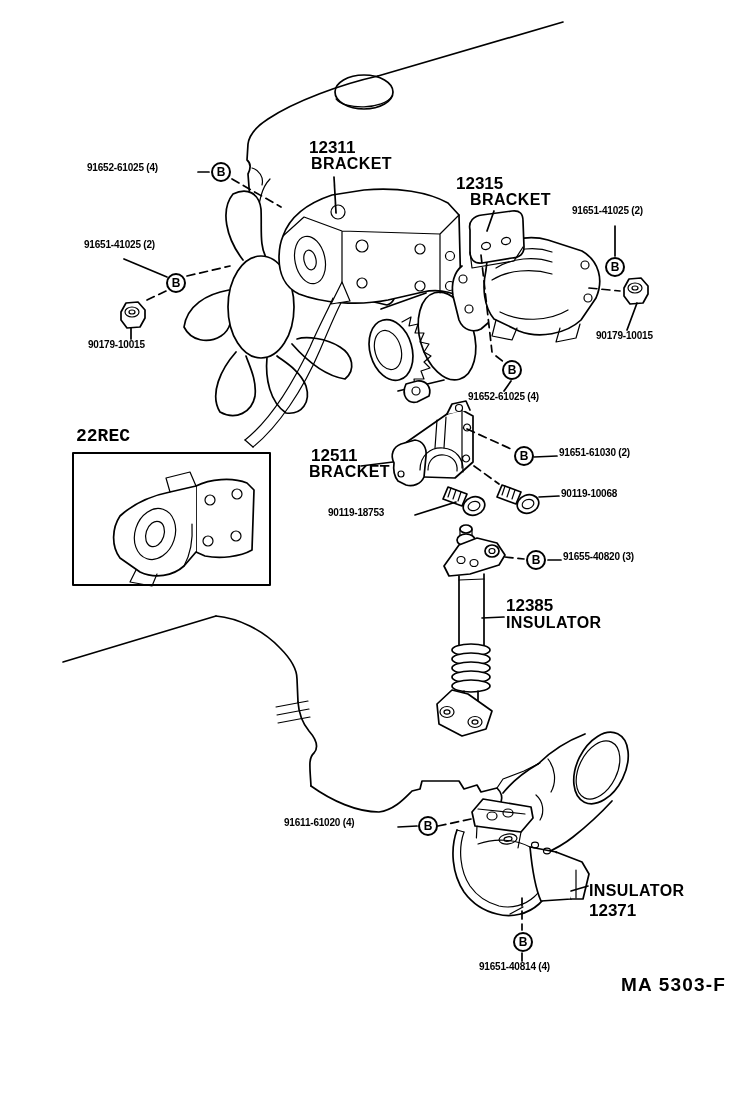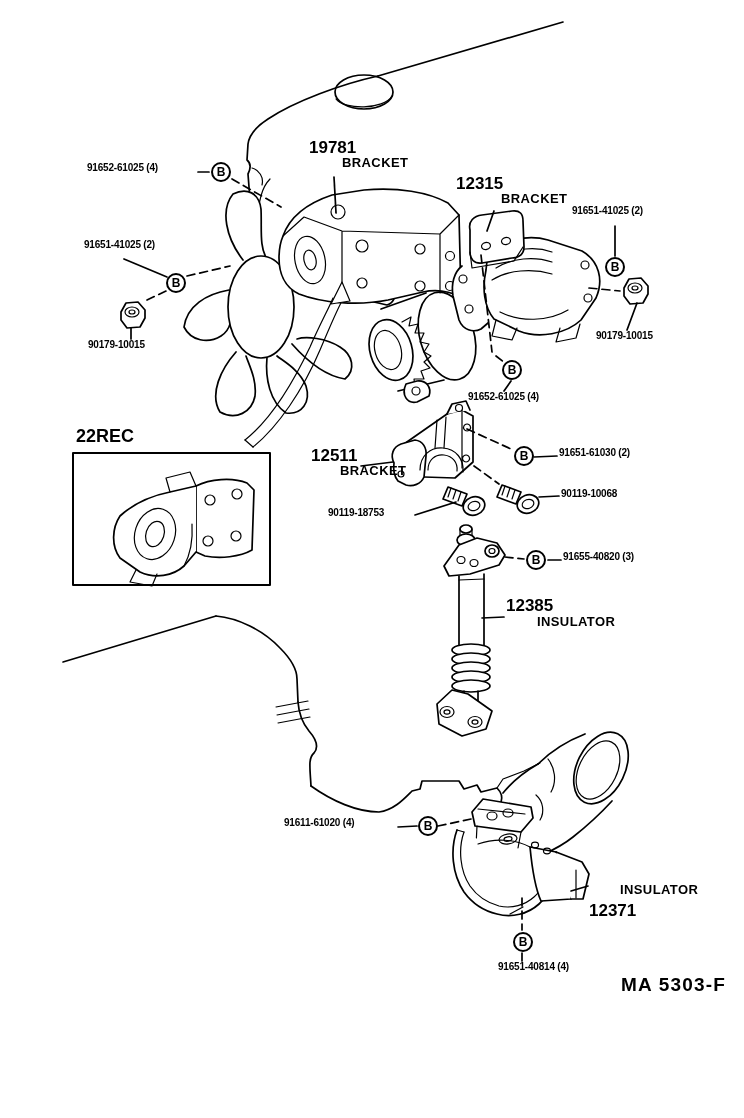--- a/index.html
+++ b/index.html
@@ -9,22 +9,22 @@
   #art path,#art ellipse,#art circle,#art rect,#art line,#art polyline{
       fill:none;stroke:#000;stroke-width:1.7;stroke-linecap:round;stroke-linejoin:round;}
   #art .solid{fill:#fff;}
   #art .thin{stroke-width:1.2;}
   #art .lead{stroke-width:1.4;}
   #art .dash{stroke-width:1.6;stroke-dasharray:8 5;}
   #art .box{stroke-width:2;}
   .lbl{position:absolute;font-weight:700;font-size:10px;line-height:1.05;
        white-space:nowrap;letter-spacing:-0.2px;}
   .pid{font-size:17px;letter-spacing:0;}
-  .sub{font-size:13px;letter-spacing:0.4px;margin-left:31px;}
-  .tag{font-size:18px;letter-spacing:0;}
+  .sub{font-size:16px;letter-spacing:0.4px;}
+  .tag{font-size:18px;letter-spacing:0;font-family:Liberation Mono, monospace;}
   .code{font-size:19px;letter-spacing:1.2px;}
   .bmark{position:absolute;width:20px;height:20px;box-sizing:border-box;background:#fff;
          border:2.2px solid #000;border-radius:50%;display:flex;align-items:center;
          justify-content:center;font-weight:700;font-size:12px;
          transform:translate(-50%,-50%);}
 </style>
 </head>
 <body>
 
 <div id="stage">
@@ -258,23 +258,23 @@
   <div class="lbl" style="left:84px;top:240px">91651-41025 (2)</div>
   <div class="lbl" style="left:88px;top:340px">90179-10015</div>
   <div class="lbl" style="left:572px;top:206px">91651-41025 (2)</div>
   <div class="lbl" style="left:596px;top:331px">90179-10015</div>
   <div class="lbl" style="left:468px;top:392px">91652-61025 (4)</div>
   <div class="lbl" style="left:559px;top:448px">91651-61030 (2)</div>
   <div class="lbl" style="left:561px;top:489px">90119-10068</div>
   <div class="lbl" style="left:328px;top:508px">90119-18753</div>
   <div class="lbl" style="left:563px;top:552px">91655-40820 (3)</div>
   <div class="lbl" style="left:284px;top:818px">91611-61020 (4)</div>
-  <div class="lbl" style="left:498px;top:962px">91651-40814 (4)</div>
-
-  <div class="lbl pid" style="left:309px;top:139px">19781</div>
+  <div class="lbl" style="left:479px;top:962px">91651-40814 (4)</div>
+
+  <div class="lbl pid" style="left:309px;top:139px">12311</div>
   <div class="lbl sub" style="left:311px;top:156px">BRACKET</div>
 
   <div class="lbl pid" style="left:456px;top:175px">12315</div>
   <div class="lbl sub" style="left:470px;top:192px">BRACKET</div>
 
   <div class="lbl pid" style="left:311px;top:447px">12511</div>
   <div class="lbl sub" style="left:309px;top:464px">BRACKET</div>
 
   <div class="lbl pid" style="left:506px;top:597px">12385</div>
   <div class="lbl sub" style="left:506px;top:615px">INSULATOR</div>

